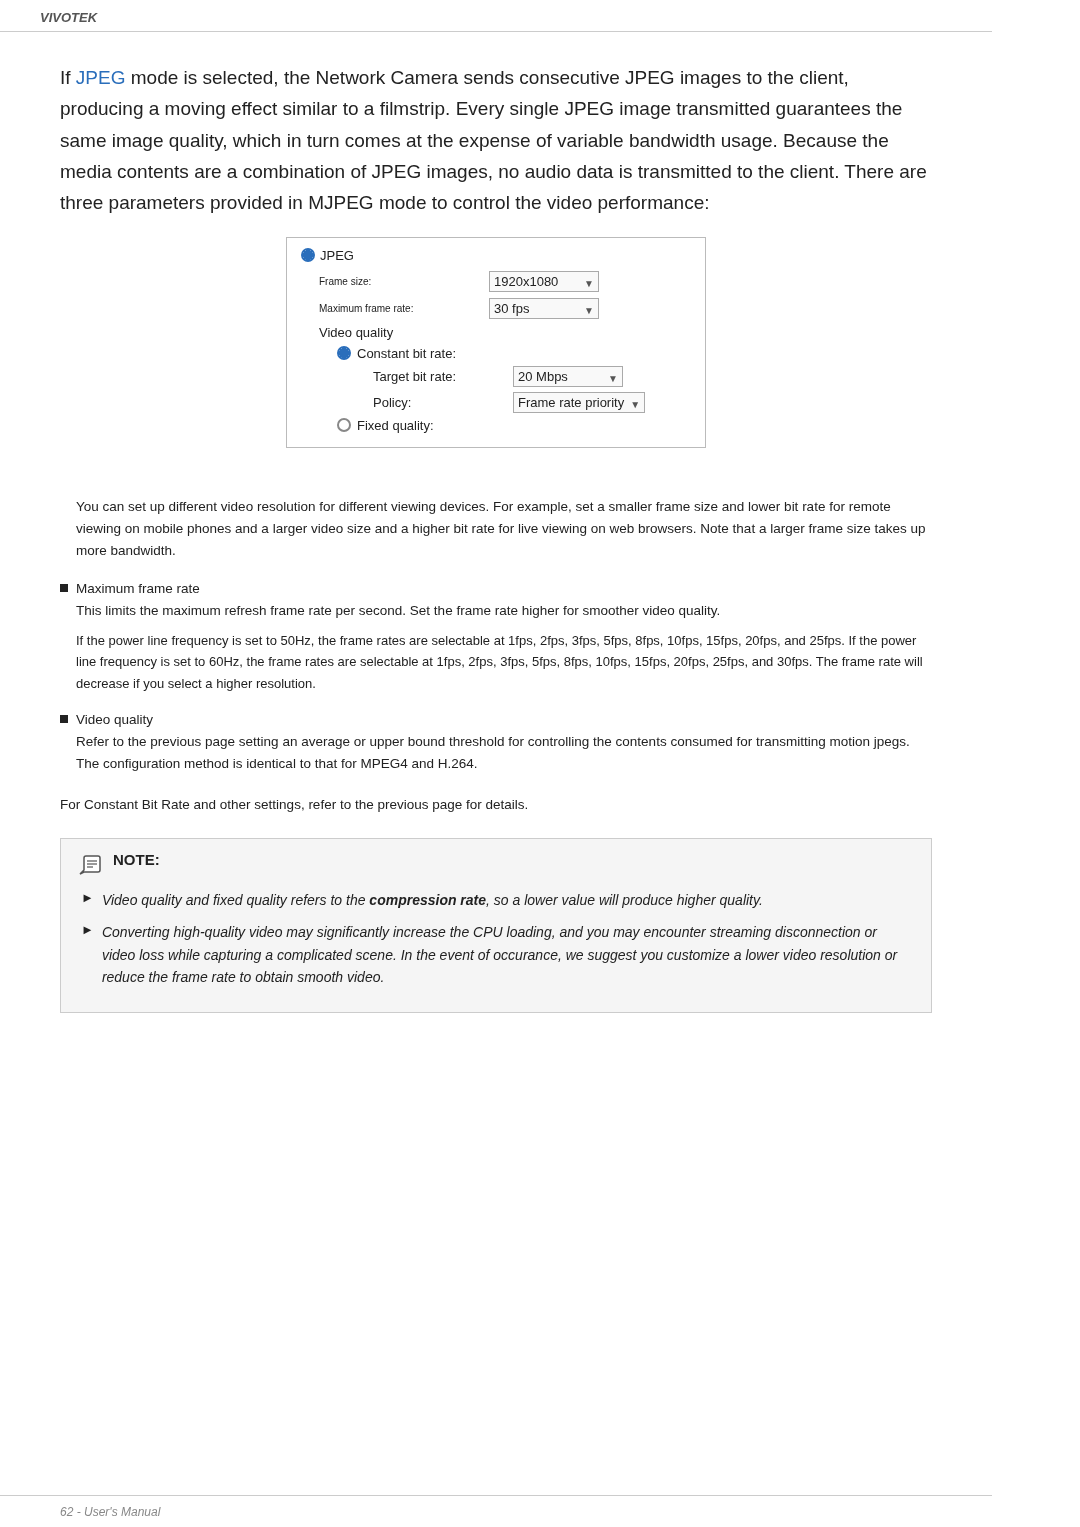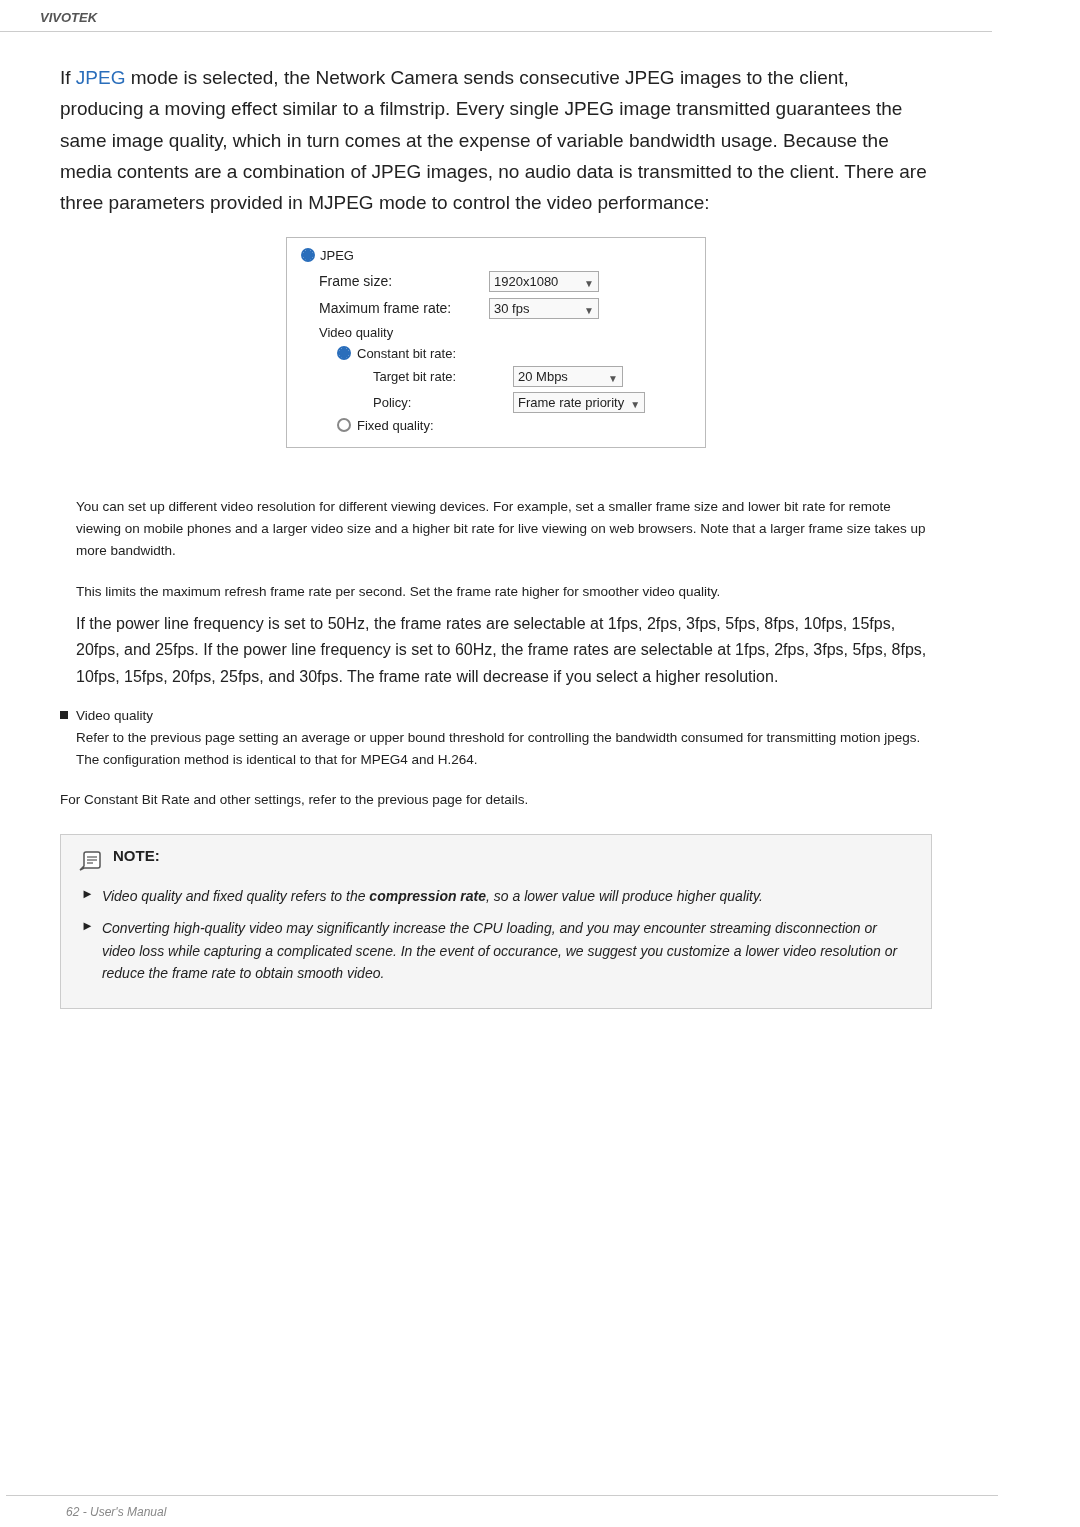--- a/index.html
+++ b/index.html
@@ -75,21 +75,21 @@
       font-weight: normal;
       color: #222;
     }
     .settings-row {
       display: flex;
       align-items: center;
       margin-bottom: 6px;
       padding-left: 18px;
     }
     .settings-row-label {
-      font-size: 14px;
+      font-size: 10px;
       color: #222;
       width: 170px;
       flex-shrink: 0;
     }
     .settings-row-control {
       display: flex;
       align-items: center;
     }
     .select-box {
       border: 1px solid #aaa;
@@ -154,21 +154,21 @@
       flex-shrink: 0;
     }
     .bullet-text {
       font-size: 13.5px;
       line-height: 1.65;
       color: #222;
       padding-left: 16px;
       margin-bottom: 6px;
     }
     .bullet-text-extra {
-      font-size: 16px;
+      font-size: 13px;
       line-height: 1.65;
       color: #222;
       padding-left: 16px;
       margin-top: 8px;
     }
 
     
     .cbr-note {
       font-size: 13.5px;
       line-height: 1.65;
@@ -229,21 +229,21 @@
       font-weight: bold;
       font-style: italic;
     }
 
     
     .footer {
       border-top: 1px solid #ccc;
       padding: 8px 60px;
       position: absolute;
       bottom: 0;
-      left: 6px;
+      left: 0;
       width: 100%;
     }
     .footer-text {
       font-size: 12px;
       color: #888;
       font-style: italic;
     }
   </style>
 </head>
 <body>
@@ -316,30 +316,34 @@
           <span>Fixed quality:</span>
         </div>
       </div>
     </div>
 
     <div class="bullet-section">
       <p class="bullet-text">You can set up different video resolution for different viewing devices. For example, set a smaller frame size and lower bit rate for remote viewing on mobile phones and a larger video size and a higher bit rate for live viewing on web browsers. Note that a larger frame size takes up more bandwidth.</p>
     </div>
 
     <div class="bullet-section">
+      <div class="bullet-title">
+        <span class="bullet-square"></span>
+        <span>Maximum frame rate</span>
+      </div>
       <p class="bullet-text">This limits the maximum refresh frame rate per second. Set the frame rate higher for smoother video quality.</p>
       <p class="bullet-text-extra">If the power line frequency is set to 50Hz, the frame rates are selectable at 1fps, 2fps, 3fps, 5fps, 8fps, 10fps, 15fps, 20fps, and 25fps. If the power line frequency is set to 60Hz, the frame rates are selectable at 1fps, 2fps, 3fps, 5fps, 8fps, 10fps, 15fps, 20fps, 25fps, and 30fps. The frame rate will decrease if you select a higher resolution.</p>
     </div>
 
     <div class="bullet-section">
       <div class="bullet-title">
         <span class="bullet-square"></span>
         <span>Video quality</span>
       </div>
-      <p class="bullet-text">Refer to the previous page setting an average or upper bound threshold for controlling the bandwidth consumed for transmitting motion jpegs. The configuration method is identical to that for MPEG4 and H.264.</p>
+      <p class="bullet-text">Refer to the previous page setting an average or upper bound threshold for controlling the contents consumed for transmitting motion jpegs. The configuration method is identical to that for MPEG4 and H.264.</p>
     </div>
 
     <p class="cbr-note">For Constant Bit Rate and other settings, refer to the previous page for details.</p>
 
     <div class="note-box">
       <div class="note-header">
         <div class="note-icon">
           <svg viewBox="0 0 26 26" fill="none" xmlns="http://www.w3.org/2000/svg">
             <path d="M4 22 L8 18 L8 6 Q8 4 10 4 L22 4 Q24 4 24 6 L24 18 Q24 20 22 20 L8 20 Z" stroke="#555" stroke-width="1.5" fill="#fff"></path>
             <line x1="11" y1="9" x2="21" y2="9" stroke="#555" stroke-width="1.2"></line>

